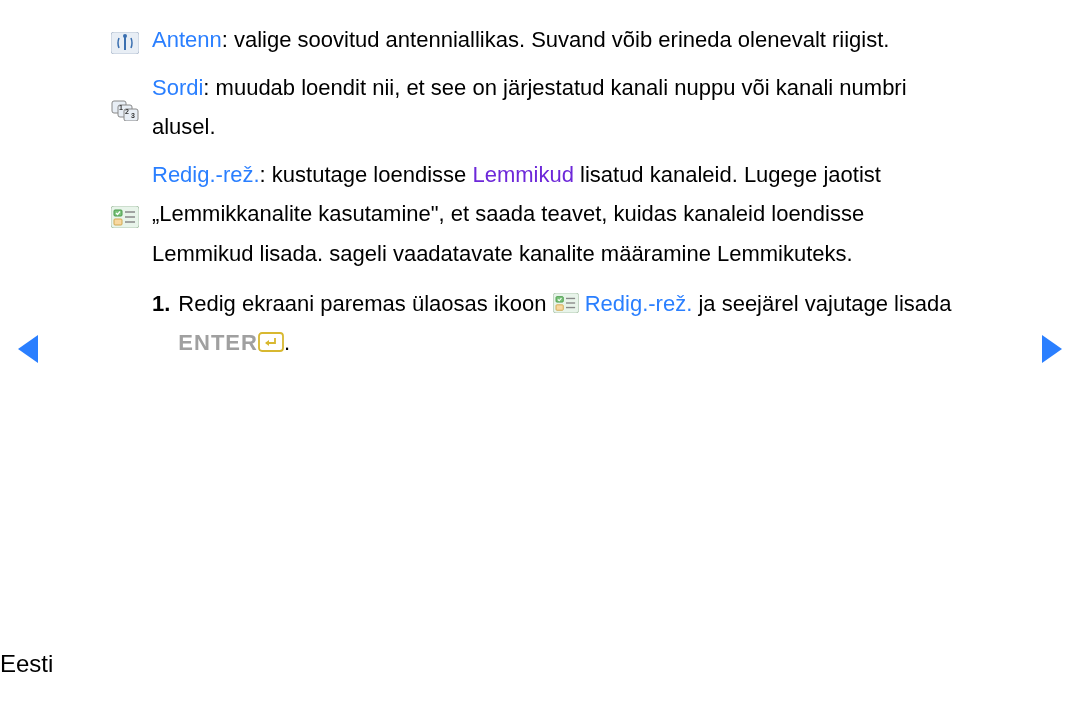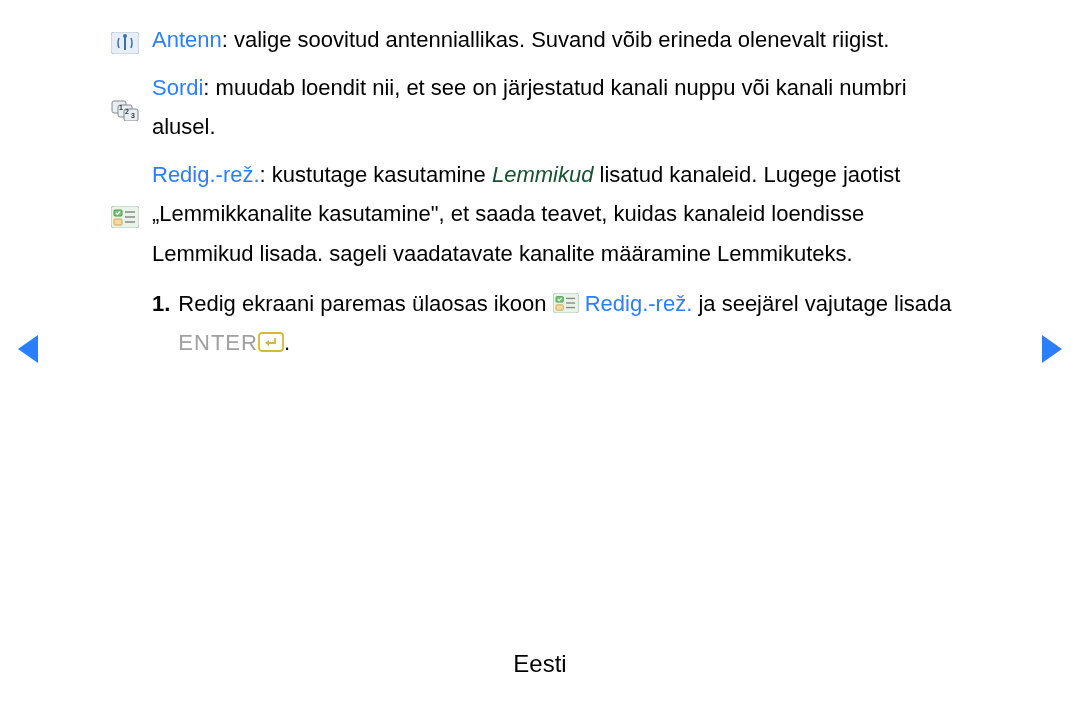--- a/index.html
+++ b/index.html
@@ -24,36 +24,36 @@
       height: 22px;
       margin-right: 12px;
       margin-top: 6px;
       flex-shrink: 0;
       display: inline-flex;
       align-items: center;
       justify-content: center;
     }
     .text { flex: 1; }
     .blue { color: #2a7fff; }
-    .blue-bold { color: #14532d; font-style: italic; }
+    .blue-bold { color: #6d28d9; }
     .numbered {
       margin-left: 42px;
       margin-top: 10px;
       display: flex;
       align-items: flex-start;
     }
     .num-label {
       font-weight: bold;
       margin-right: 8px;
       flex-shrink: 0;
     }
     .num-body { flex: 1; }
     .enter-label {
       color: #a0a0a0;
-      font-weight: normal;
+      font-weight: bold;
       letter-spacing: 1px;
     }
     .inline-icon {
       display: inline-flex;
       width: 26px;
       height: 20px;
       vertical-align: middle;
       position: relative;
       top: -2px;
     }
@@ -63,21 +63,20 @@
       width: 0; height: 0;
       border-top: 14px solid transparent;
       border-bottom: 14px solid transparent;
     }
     .nav-left { left: 18px; border-right: 20px solid #2a7fff; }
     .nav-right { right: 18px; border-left: 20px solid #2a7fff; }
     .footer {
       position: absolute;
       bottom: 20px;
       left: 0; right: 0;
-      text-align: center;
       font-size: 24px;
       color: #000;
     }
   </style>
 </head>
 <body>
 
 <div class="item">
   <span class="icon-box">
     <svg width="28" height="22" viewBox="0 0 28 22">
@@ -115,21 +114,21 @@
       <rect x="0" y="0" width="28" height="22" rx="3" fill="#e8f4ea" stroke="#b0c8b0" stroke-width="1"></rect>
       <rect x="3" y="4" width="8" height="6" rx="1" fill="#7cc47c" stroke="#4a9a4a"></rect>
       <path d="M5 7 L6.5 8.5 L9 5.5" stroke="#fff" stroke-width="1.2" fill="none"></path>
       <line x1="14" y1="6" x2="24" y2="6" stroke="#888" stroke-width="1.5"></line>
       <line x1="14" y1="11" x2="24" y2="11" stroke="#888" stroke-width="1.5"></line>
       <line x1="14" y1="16" x2="24" y2="16" stroke="#888" stroke-width="1.5"></line>
       <rect x="3" y="13" width="8" height="6" rx="1" fill="#f8d8a0" stroke="#d0a850"></rect>
     </svg>
   </span>
   <div class="text">
-    <span class="blue">Redig.-rež.</span><span>: kustutage kasutamine </span><span class="blue-bold">Lemmikud</span><span> lisatud kanaleid. Lugege jaotist „Lemmikkanalite kasutamine", et saada teavet, kuidas kanaleid loendisse Lemmikud lisada. sageli vaadatavate kanalite määramine Lemmikuteks.</span>
+    <span class="blue">Redig.-rež.</span><span>: kustutage loendisse </span><span class="blue-bold">Lemmikud</span><span> lisatud kanaleid. Lugege jaotist „Lemmikkanalite kasutamine", et saada teavet, kuidas kanaleid loendisse Lemmikud lisada. sageli vaadatavate kanalite määramine Lemmikuteks.</span>
   </div>
 </div>
 
 <div class="numbered">
   <span class="num-label">1.</span>
   <div class="num-body">
     <span>Redig ekraani paremas ülaosas ikoon </span><span class="inline-icon">
       <svg width="26" height="20" viewBox="0 0 28 22">
         <rect x="0" y="0" width="28" height="22" rx="3" fill="#e8f4ea" stroke="#b0c8b0" stroke-width="1"></rect>
         <rect x="3" y="4" width="8" height="6" rx="1" fill="#7cc47c" stroke="#4a9a4a"></rect>

